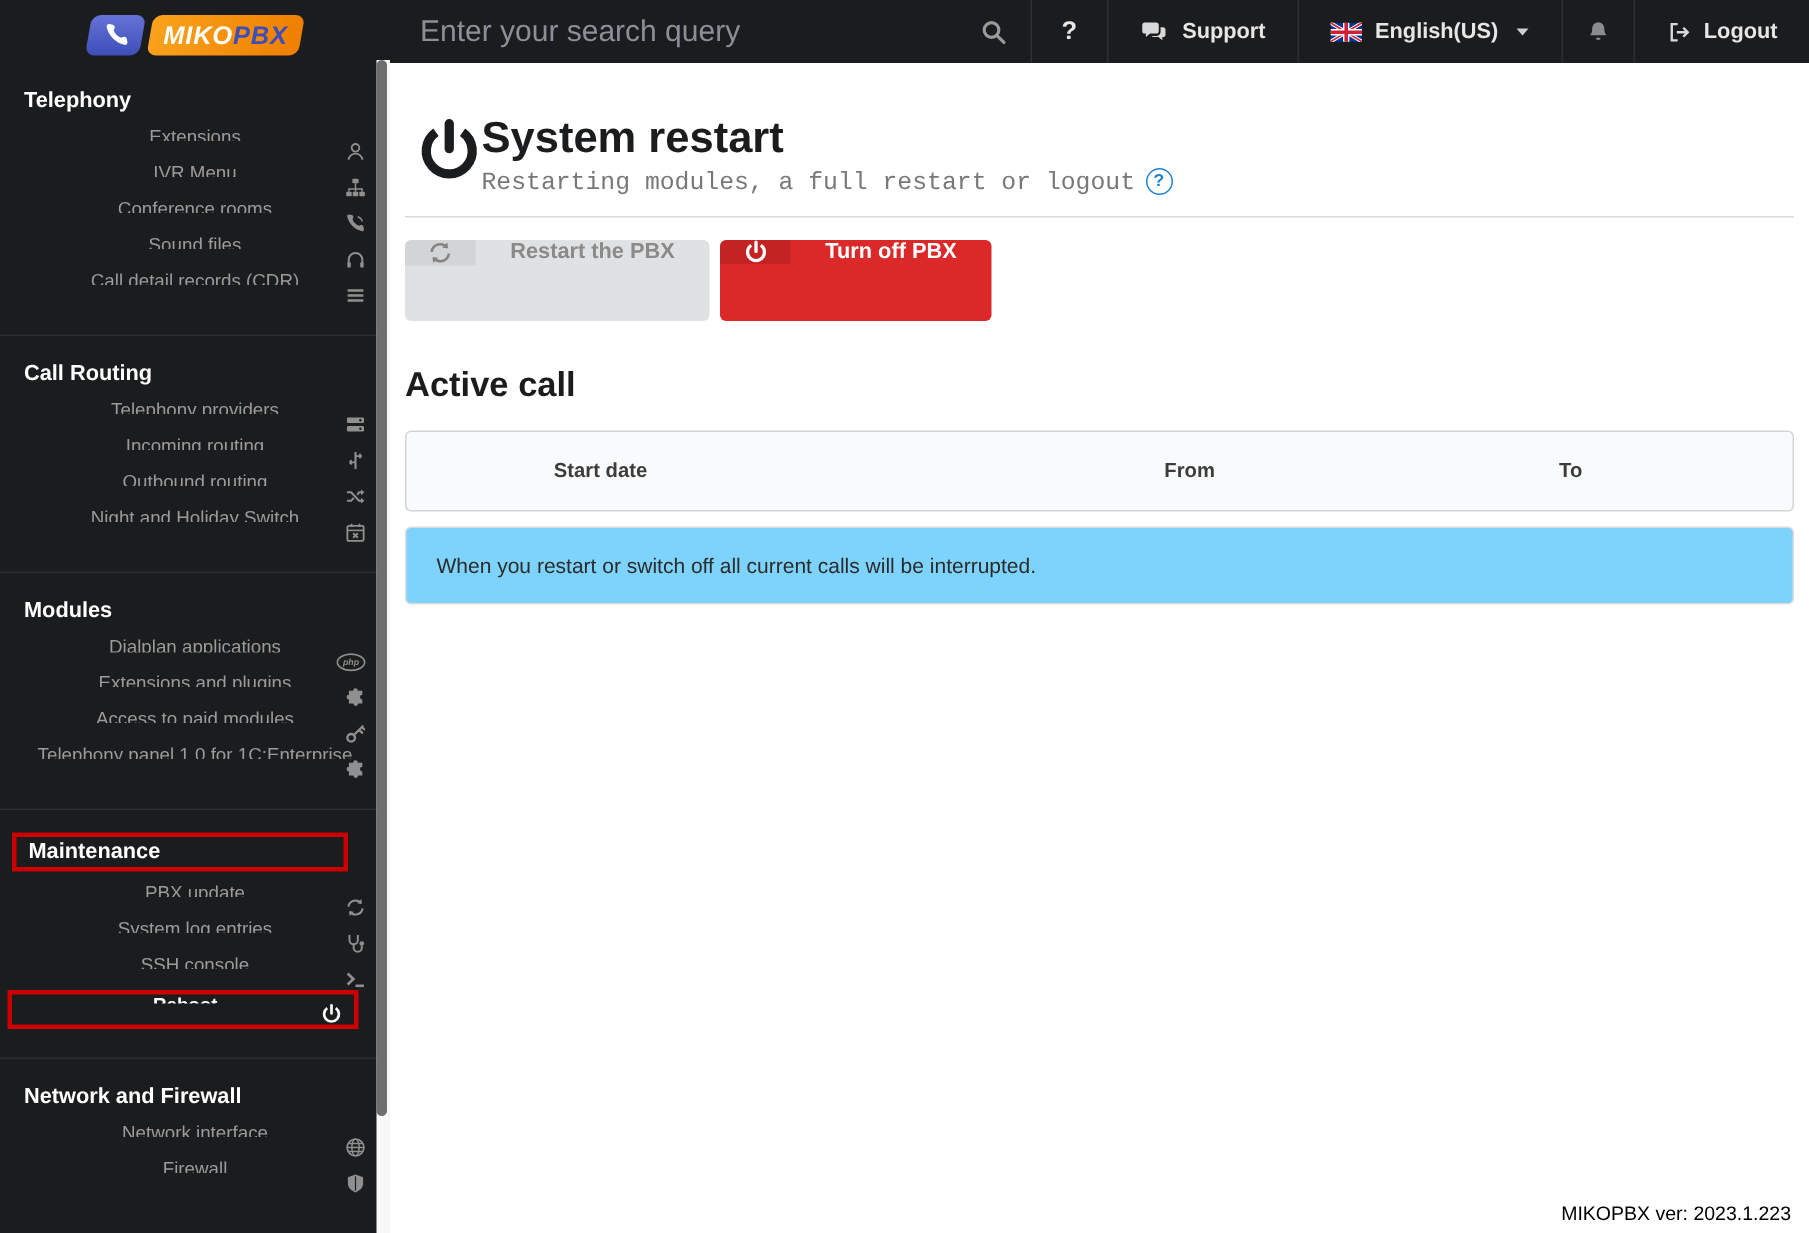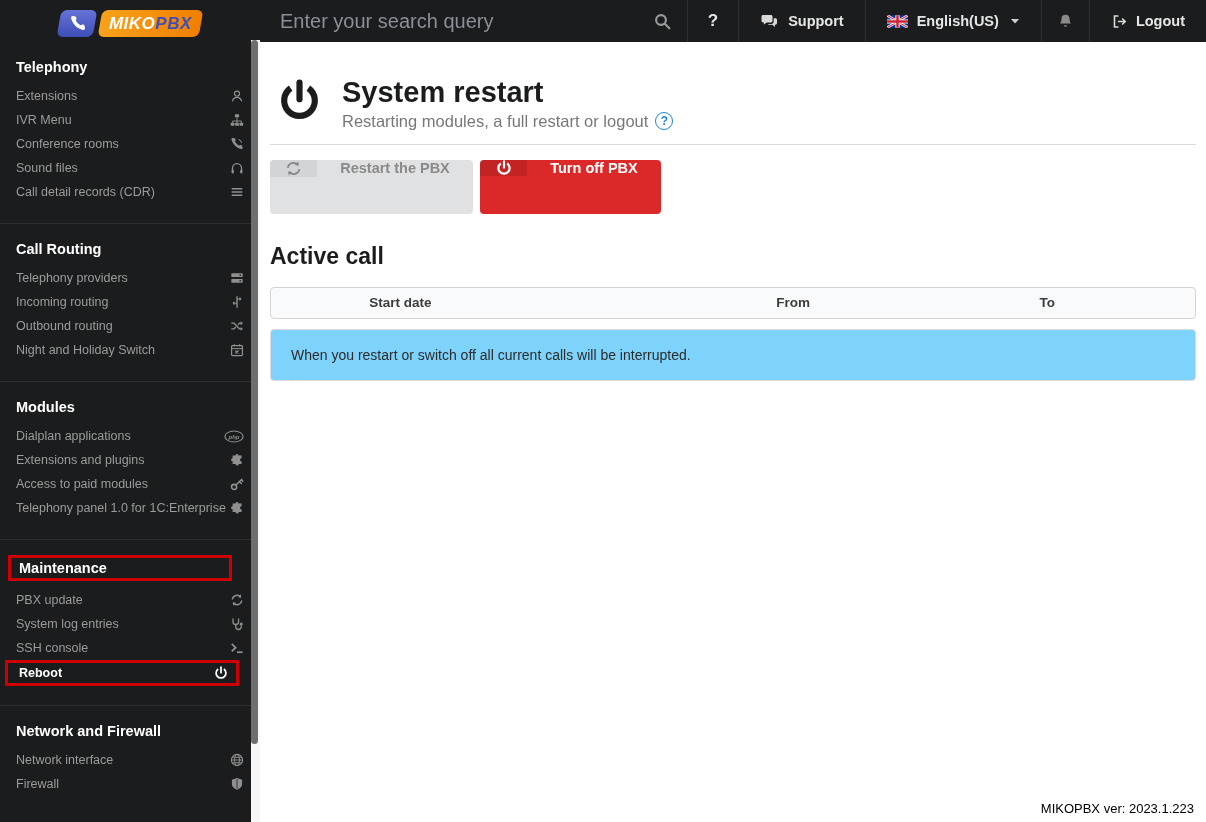--- a/index.html
+++ b/index.html
@@ -16,21 +16,21 @@
     background:linear-gradient(90deg,#f9a21b,#ef7f00);display:flex;align-items:center;padding:0 9px;}
   .logo-brand .unskew{transform:skewX(10deg);font-style:italic;font-weight:bold;font-size:17px;letter-spacing:.5px;}
   .brand-left{color:#fff;}
   .brand-right{color:#3d4eb8;}
 
   .sb-menu{padding-top:2px;}
   .sb-section{padding:15px 0 19px 0;}
   .sb-section + .sb-section{border-top:1px solid rgba(255,255,255,.08);}
   .sb-title{display:block;color:#ffffff;font-weight:bold;font-size:14.5px;padding:2px 16px;margin-bottom:7px;}
   .sb-title.highlighted{border:3px solid #cc0000;margin:0 28px 7px 8px;padding:2px 8px;}
-  .sb-item{height:24px;display:flex;align-items:center;padding:0 16px;color:#9b9b9b;font-size:12.5px;cursor:pointer;}
+  .sb-item{height:24px;display:flex;align-items:center;padding:0 16px;color:#9b9b9b;font-size:12.5px;cursor:pointer;flex-direction:column;}
   .sb-item .lbl{flex:1;white-space:nowrap;overflow:hidden;}
   .sb-item .icon{margin-left:auto;color:#8f8f8f;display:flex;align-items:center;}
   .sb-item.active{color:#ffffff;font-weight:bold;}
   .sb-item.active .icon{color:#ffffff;}
   .sb-item.highlighted{border:3px solid #cc0000;height:26px;margin:0 21px 0 5px;padding:0 8px 0 11px;}
 
   .sb-scrollbar{position:absolute;top:40px;right:0;width:9px;height:782px;background:#f7f7f7;}
   .sb-scrollbar .thumb{position:absolute;left:0;top:0;width:7px;height:704px;background:#6e6e6e;border-radius:4px;}
 
   
@@ -43,41 +43,41 @@
   .tb-item{display:flex;align-items:center;gap:9px;padding:0 21px;border-left:1px solid rgba(255,255,255,.09);
     color:#e6e6e6;font-size:14.5px;font-weight:600;cursor:pointer;white-space:nowrap;}
   .tb-item .icon{display:flex;color:#d9d9d9;}
   .tb-help{font-size:17px;font-weight:bold;padding:0 20px;}
   .tb-bell{padding:0 16px;}
   .tb-bell .icon{color:#8b8b8b;}
   .caret{color:#cfcfcf;display:flex;margin-left:2px;}
 
   
   .content{position:absolute;left:260px;top:42px;right:0;bottom:0;background:#fff;padding:0 10px;overflow:hidden;}
-  .page-header{display:flex;align-items:flex-start;gap:21px;padding:35px 8px 13px 8px;border-bottom:1px solid #d9d9d9;}
+  .page-header{display:flex;align-items:flex-start;gap:0;padding:35px 8px 13px 8px;border-bottom:1px solid #d9d9d9;}
   .page-header .big-icon{color:#1b1c1d;display:flex;margin-top:2px;}
   .ph-text{display:flex;flex-direction:column;gap:3px;}
   .page-title{font-size:29px;font-weight:bold;color:#1b1c1d;line-height:1.1;}
-  .page-sub{font-size:16.5px;color:#787878;display:flex;align-items:flex-start;gap:7px;}
+  .page-sub{font-size:16.5px;color:#787878;display:flex;align-items:flex-start;gap:7px;font-family:Liberation Mono, monospace;}
   .qc{width:18px;height:18px;border:1.6px solid #2185d0;border-radius:50%;color:#2185d0;font-weight:bold;
     font-size:12px;display:inline-flex;align-items:center;justify-content:center;}
 
   .btn-row{display:flex;gap:7px;margin:15px 0 0 0;}
   .ui-btn{height:54px;border:none;border-radius:4px;display:flex;align-items:flex-start;padding:0;cursor:pointer;
     font-family:"Liberation Sans",sans-serif;font-size:14.5px;font-weight:bold;overflow:hidden;}
   .btn-restart{width:203px;background:#e0e1e2;color:#8a8a8a;}
   .btn-restart .btn-icon{background:rgba(0,0,0,.055);color:#848484;}
   .btn-turnoff{width:181px;background:#db2828;color:#fff;}
   .btn-turnoff .btn-icon{background:rgba(0,0,0,.1);color:#fff;}
   .btn-icon{width:47px;display:flex;align-items:center;justify-content:center;}
   .btn-label{flex:1;display:flex;align-items:center;justify-content:center;padding:0 10px;}
 
   .section-heading{font-size:23px;font-weight:bold;color:#1b1c1d;margin:29px 0 0 0;}
 
-  .table-head{position:relative;margin-top:17px;height:32px;background:#f9fafb;border:1px solid #d4d4d5;border-radius:4px;}
+  .table-head{position:relative;margin-top:17px;height:54px;background:#f9fafb;border:1px solid #d4d4d5;border-radius:4px;}
   .table-head .col{position:absolute;top:0;height:100%;display:flex;align-items:center;transform:translateX(-50%);
     font-size:13.5px;font-weight:bold;color:#3c3c3c;}
 
   .warn-box{margin-top:10px;min-height:52px;background:#7dd3fc;border:1px solid #dcdcdd;border-radius:4px;
     display:flex;align-items:center;padding:0 20px;font-size:14px;color:#2b2b2b;}
 
   .footer-ver{position:absolute;right:12px;bottom:6px;font-size:13px;color:#000000;}
 </style>
 </head>
 <body>

